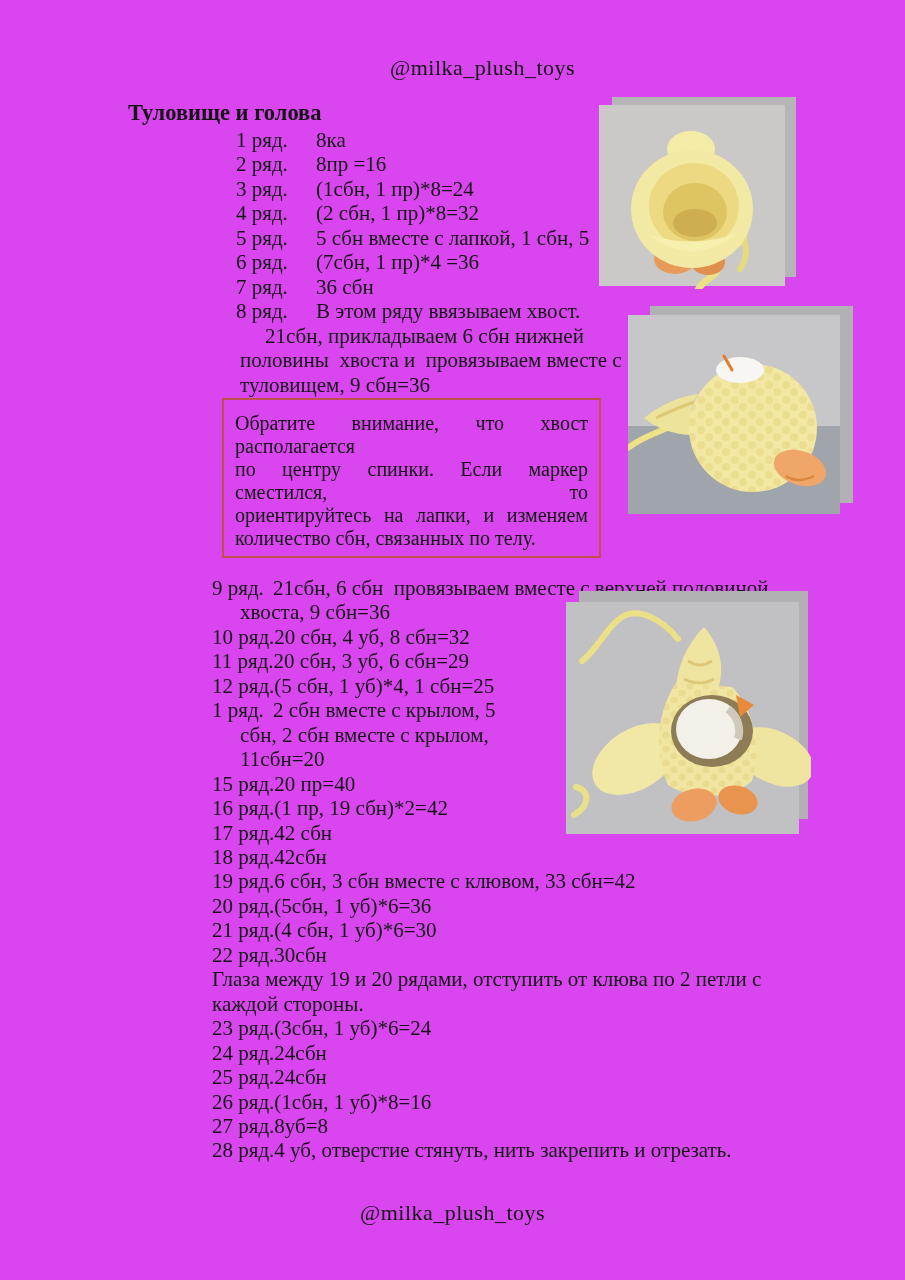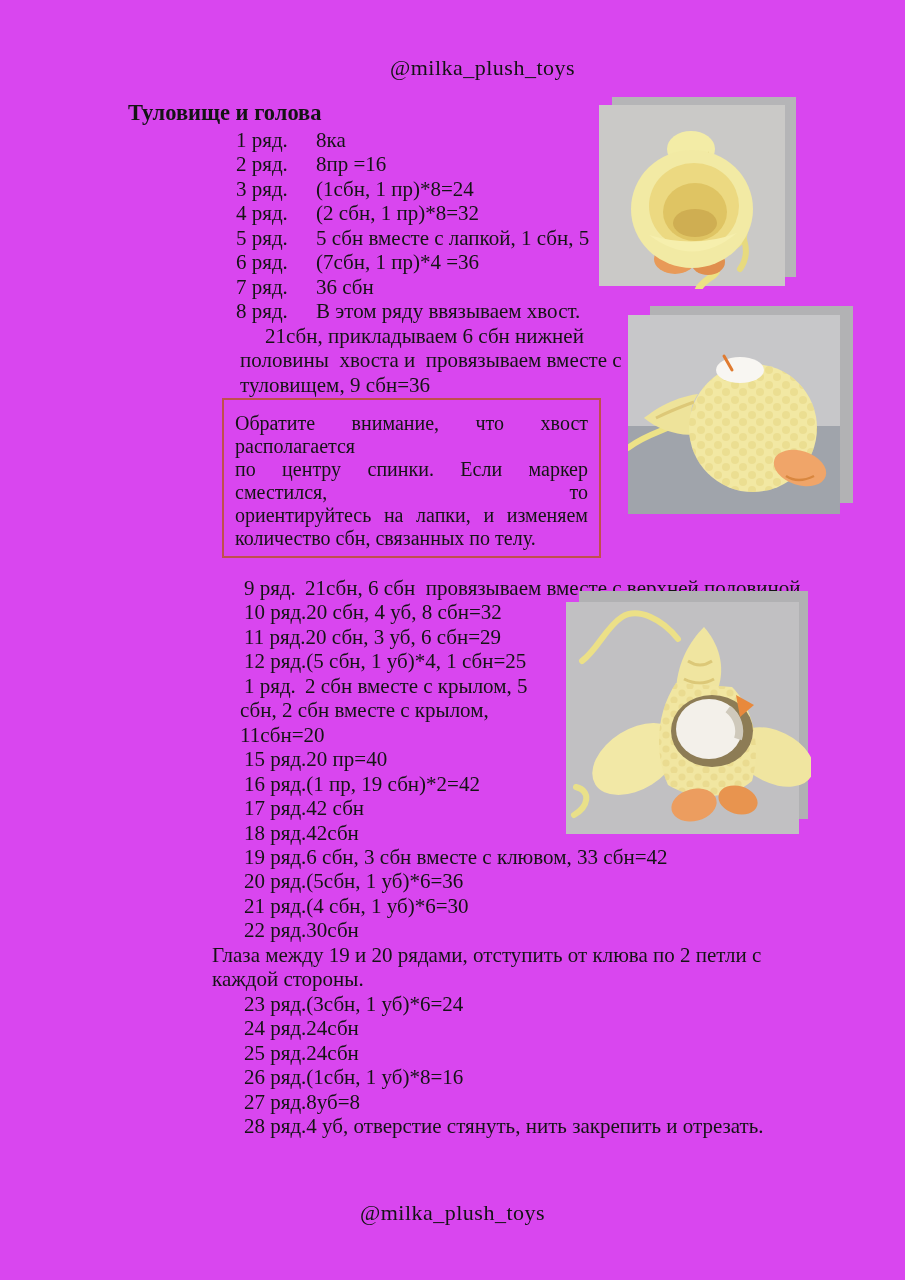--- a/index.html
+++ b/index.html
@@ -8,21 +8,21 @@
     font-family:"Liberation Serif", serif; color:#141414; overflow:hidden;
   }
   .handle { position:absolute; width:905px; text-align:center; font-size:22px; letter-spacing:0.5px; }
   .handle.top { top:55px; padding-left:60px; box-sizing:border-box; }
   .handle.bottom { top:1200px; }
   .title { position:absolute; top:100px; left:128px; font-size:22.5px; font-weight:bold; }
   .content { position:absolute; top:128px; left:212px; width:680px; font-size:21px; line-height:24.45px; }
   .line { white-space:pre; }
   .lbl { display:inline-block; }
   .row.ga .lbl { min-width:80px;margin-left:24px; }
-  .row.gb .lbl { min-width:61px;margin-left:32px; }
+  .row.gb .lbl { min-width:61px; }
   .cont  { padding-left:28px; }
   .contw { padding-left:53px; }
   .note {
     box-sizing:border-box; width:379px; margin:1px 0 18px 10px;
     border:2px solid #c0504d; padding:12px 11px 6px 11px;
     font-size:20px; line-height:23px;
   }
   .nline { text-align:justify; text-align-last:justify; white-space:normal; }
   .nlast { text-align:left; white-space:normal; }
   .photo { position:absolute; }
@@ -66,20 +66,21 @@
         <div class="line cont">туловищем, 9 сбн=36</div>
       </div>
       <div class="note">
         <div class="nline">Обратите внимание, что хвост располагается</div>
         <div class="nline">по центру спинки. Если маркер сместился, то</div>
         <div class="nline">ориентируйтесь на лапки, и изменяем</div>
         <div class="nlast">количество сбн, связанных по телу.</div>
       </div>
       <div class="row gb">
         <div class="line"><span class="lbl">9 ряд.</span><span>21сбн, 6 сбн  провязываем вместе с верхней половиной</span></div>
+        <div class="line cont">хвоста, 9 сбн=36</div>
       </div>
       <div class="row gb">
         <div class="line"><span class="lbl">10 ряд.</span><span>20 сбн, 4 уб, 8 сбн=32</span></div>
       </div>
       <div class="row gb">
         <div class="line"><span class="lbl">11 ряд.</span><span>20 сбн, 3 уб, 6 сбн=29</span></div>
       </div>
       <div class="row gb">
         <div class="line"><span class="lbl">12 ряд.</span><span>(5 сбн, 1 уб)*4, 1 сбн=25</span></div>
       </div>

